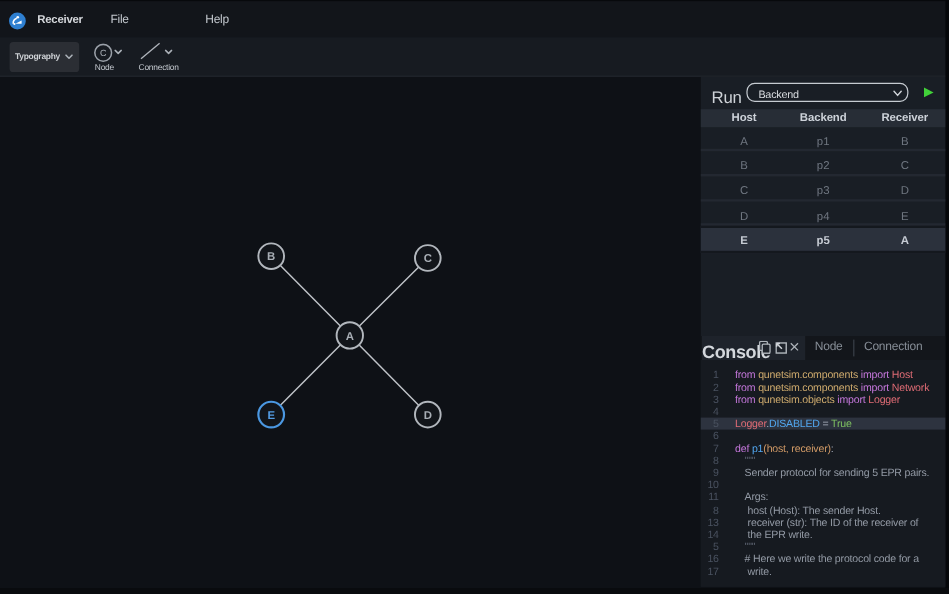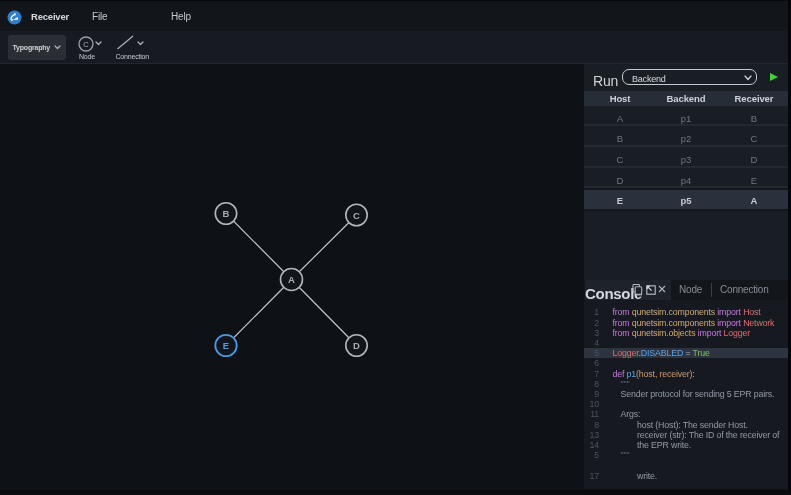--- a/index.html
+++ b/index.html
@@ -50,21 +50,21 @@
   #contab b { position:absolute; left:0; top:4.5px; font-size:15px; color:#d4d8dd; letter-spacing:-0.3px;}
   .tabtxt { position:absolute; top:4px; font-size:10px; color:#868d96; letter-spacing:-0.2px;}
   #tabdiv { position:absolute; left:127px; top:3px; width:1px; height:14px; background:#3a4049; }
 
   
   #code { position:absolute; left:0; top:236px; width:204px; height:189px; background:#161a20;
     font-size:8.8px; letter-spacing:-0.15px; }
   .ln { position:absolute; left:0; width:204px; height:10.2px; line-height:10.2px; white-space:pre; }
   .num { position:absolute; left:0; width:15px; text-align:right; color:#4a5260; }
   .cd { position:absolute; left:28.5px; }
-  .i1 { left:36.5px; } .i2 { left:53px;text-align:center; }
+  .i1 { left:36.5px; } .i2 { left:39px;text-align:center; }
   .hl { background:#2d333f; }
   .m { color:#c678dd; } .y { color:#cfab6d;margin-top:48px; } .r { color:#e06c75; }
   .b { color:#52a7f0; } .g { color:#7ec061;text-align:center; } .o { color:#d19a66; }
   .w { color:#abb2bf; } .q { color:#5c6370; } .d { color:#939aa5; }
 
   
   #rframe { position:absolute; left:788px; top:0; width:3px; height:495px; background:#05070a; }
   #bframe { position:absolute; left:0; top:490px; width:791px; height:5px; background:#090b0e; }
 </style>
 </head>
@@ -200,18 +200,19 @@
       <div class="ln" style="top:58.3px"><span class="num">6</span></div>
       <div class="ln" style="top:68.5px"><span class="num">7</span><span class="cd"><span class="m">def</span> <span class="b">p1</span><span class="o">(host, receiver)</span><span class="w">:</span></span></div>
       <div class="ln" style="top:78.7px"><span class="num">8</span><span class="cd i1"><span class="q">"""</span></span></div>
       <div class="ln" style="top:88.9px"><span class="num">9</span><span class="cd i1"><span class="d">Sender protocol for sending 5 EPR pairs.</span></span></div>
       <div class="ln" style="top:99.1px"><span class="num">10</span></div>
       <div class="ln" style="top:109.3px"><span class="num">11</span><span class="cd i1"><span class="d">Args:</span></span></div>
       <div class="ln" style="top:119.5px"><span class="num">8</span><span class="cd i2"><span class="d">host (Host): The sender Host.</span></span></div>
       <div class="ln" style="top:129.7px"><span class="num">13</span><span class="cd i2"><span class="d">receiver (str): The ID of the receiver of</span></span></div>
       <div class="ln" style="top:139.9px"><span class="num">14</span><span class="cd i2"><span class="d">the EPR write.</span></span></div>
       <div class="ln" style="top:150.1px"><span class="num">5</span><span class="cd i1"><span class="q">"""</span></span></div>
+      <div class="ln" style="top:160.3px"><span class="num">16</span><span class="cd i1"><span class="d"># Here we write the protocol code for a</span></span></div>
       <div class="ln" style="top:170.5px"><span class="num">17</span><span class="cd i2"><span class="d">write.</span></span></div>
     </div>
   </div>
 </div>
 <div id="rframe"></div>
 <div id="bframe"></div>
 
 </body></html>

